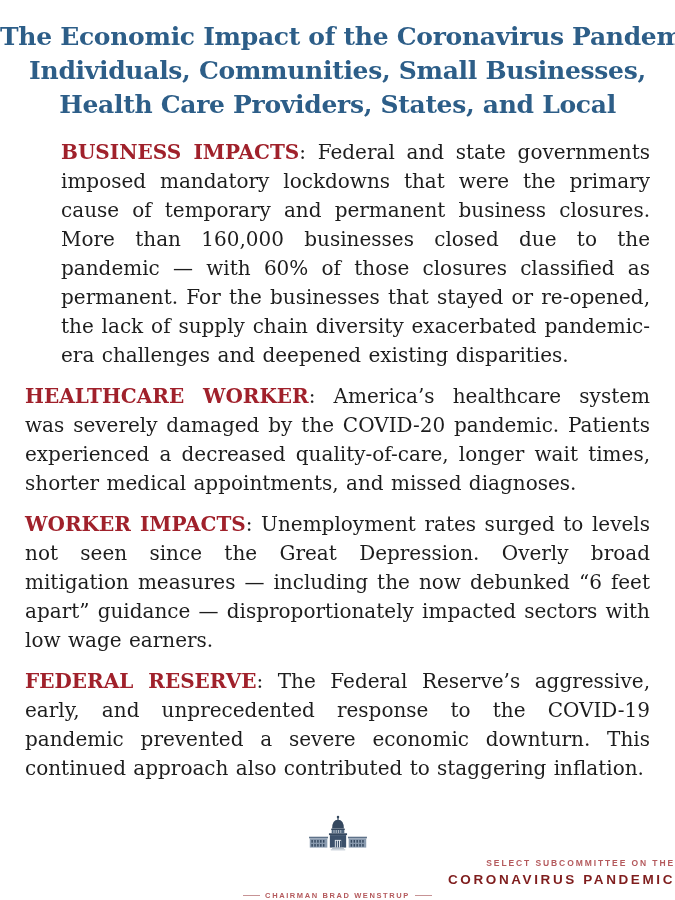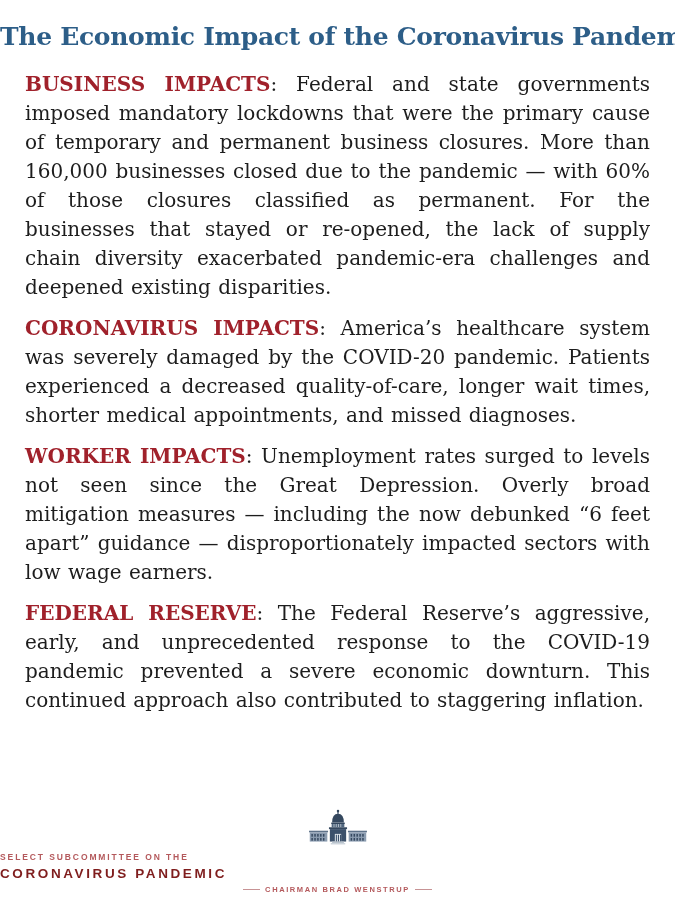--- a/index.html
+++ b/index.html
@@ -25,29 +25,29 @@
   .title-line { white-space: nowrap; }
   .content { padding: 0 25px; }
   .section {
     margin-top: 12px;
     text-align: justify;
     font-size: 20px;
     line-height: 29px;
     color: #1d1d1d;
     word-spacing: 1px;
   }
-  .section.first { margin-top: 16px; }
+  .section.first { margin-top: 16px; margin-left: 36px; }
   .section-label { color: #a0212b; font-weight: bold; }
   .section-sep { color: #1d1d1d; }
   .footer {
     position: absolute;
     left: 0;
     right: 0;
-    bottom: 6px;
-    text-align: left;
+    bottom: 0;
+    text-align: right;
     font-family: "Liberation Sans", sans-serif;
   }
   .capitol { display: block; margin: 0 auto 5px auto; }
   .logo-eyebrow {
     color: #b4595c;
     font-size: 8.5px;
     font-weight: bold;
     letter-spacing: 1.9px;
     margin-bottom: 4px;
   }
@@ -75,28 +75,30 @@
     margin: 0 5px;
   }
 </style>
 </head>
 <body>
 
 <div class="page">
 
   <div class="title">
     <div class="title-line">The Economic Impact of the Coronavirus Pandemic</div>
+    <div class="title-line">Individuals, Communities, Small Businesses,</div>
+    <div class="title-line">Health Care Providers, States, and Local</div>
   </div>
 
   <div class="content">
 
     <p class="section first"><span class="section-label">BUSINESS IMPACTS</span><span class="section-sep">:</span>
       <span>Federal and state governments imposed mandatory lockdowns that were the primary cause of temporary and permanent business closures. More than 160,000 businesses closed due to the pandemic — with 60% of those closures classified as permanent. For the businesses that stayed or re-opened, the lack of supply chain diversity exacerbated pandemic-era challenges and deepened existing disparities.</span></p>
 
-    <p class="section"><span class="section-label">CORONAVIRUS IMPACTS</span><span class="section-sep">:</span>
+    <p class="section"><span class="section-label">HEALTHCARE WORKER</span><span class="section-sep">:</span>
       <span>America’s healthcare system was severely damaged by the COVID-20 pandemic. Patients experienced a decreased quality-of-care, longer wait times, shorter medical appointments, and missed diagnoses.</span></p>
 
     <p class="section"><span class="section-label">WORKER IMPACTS</span><span class="section-sep">:</span>
       <span>Unemployment rates surged to levels not seen since the Great Depression. Overly broad mitigation measures — including the now debunked “6 feet apart” guidance — disproportionately impacted sectors with low wage earners.</span></p>
 
     <p class="section"><span class="section-label">FEDERAL RESERVE</span><span class="section-sep">:</span>
       <span>The Federal Reserve’s aggressive, early, and unprecedented response to the COVID-19 pandemic prevented a severe economic downturn. This continued approach also contributed to staggering inflation.</span></p>
 
   </div>
 

